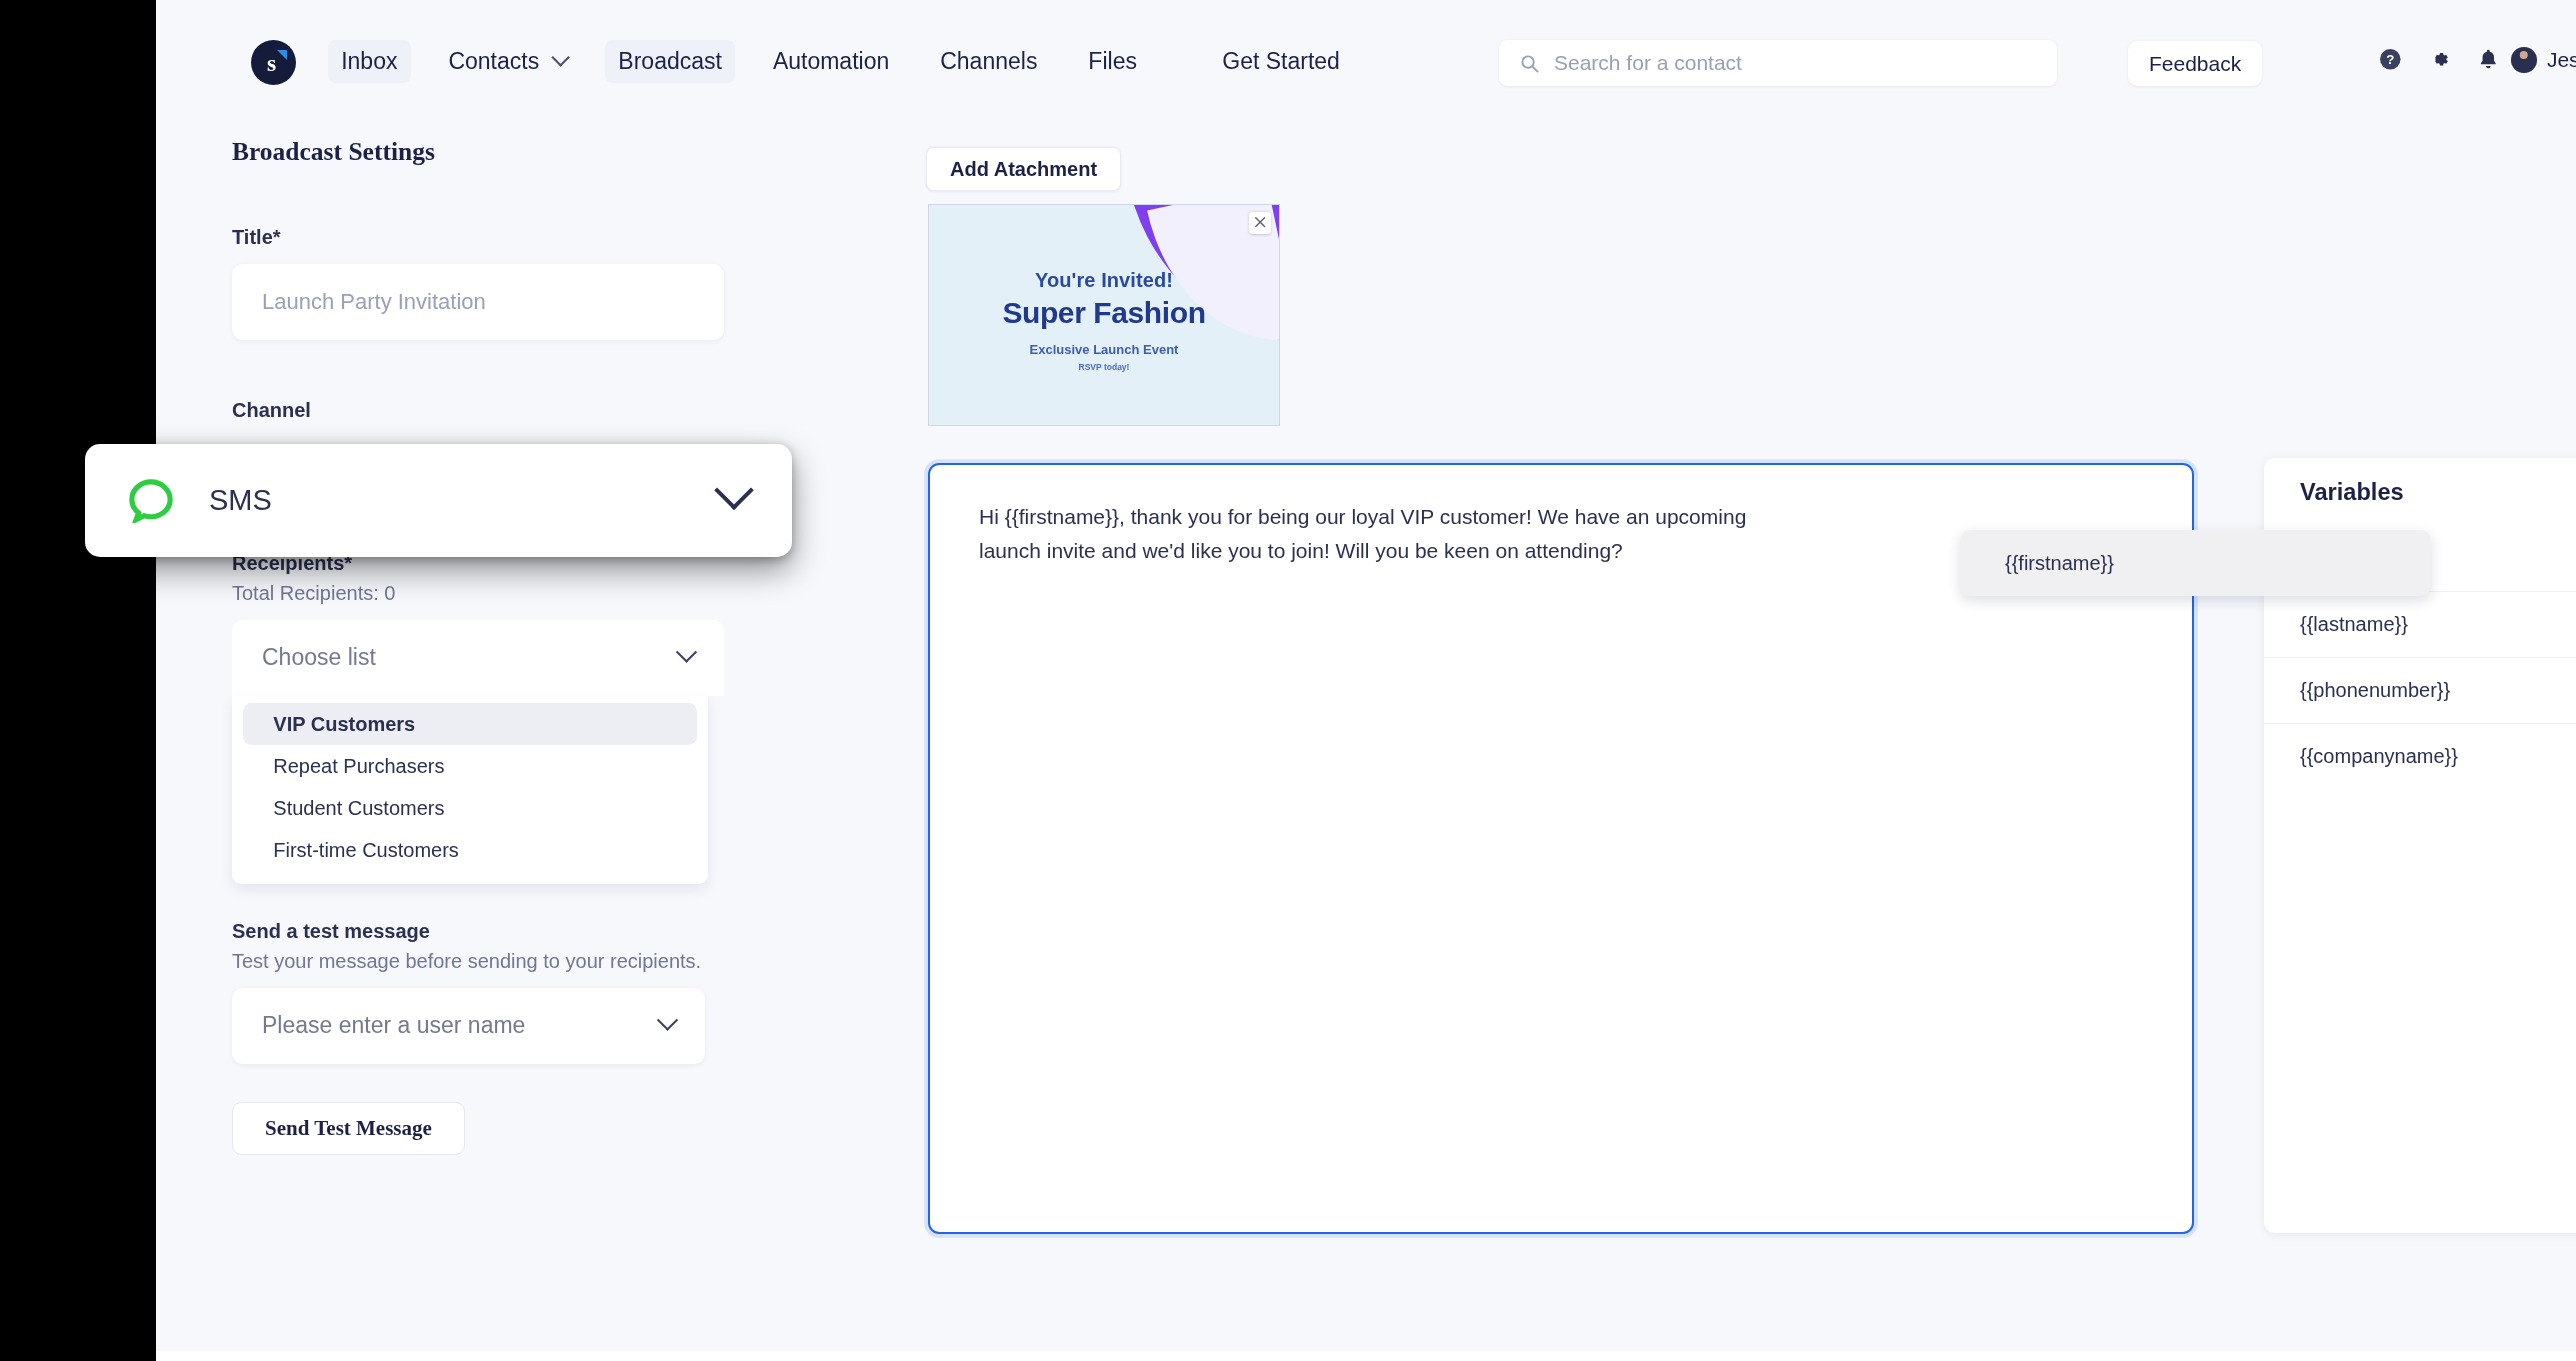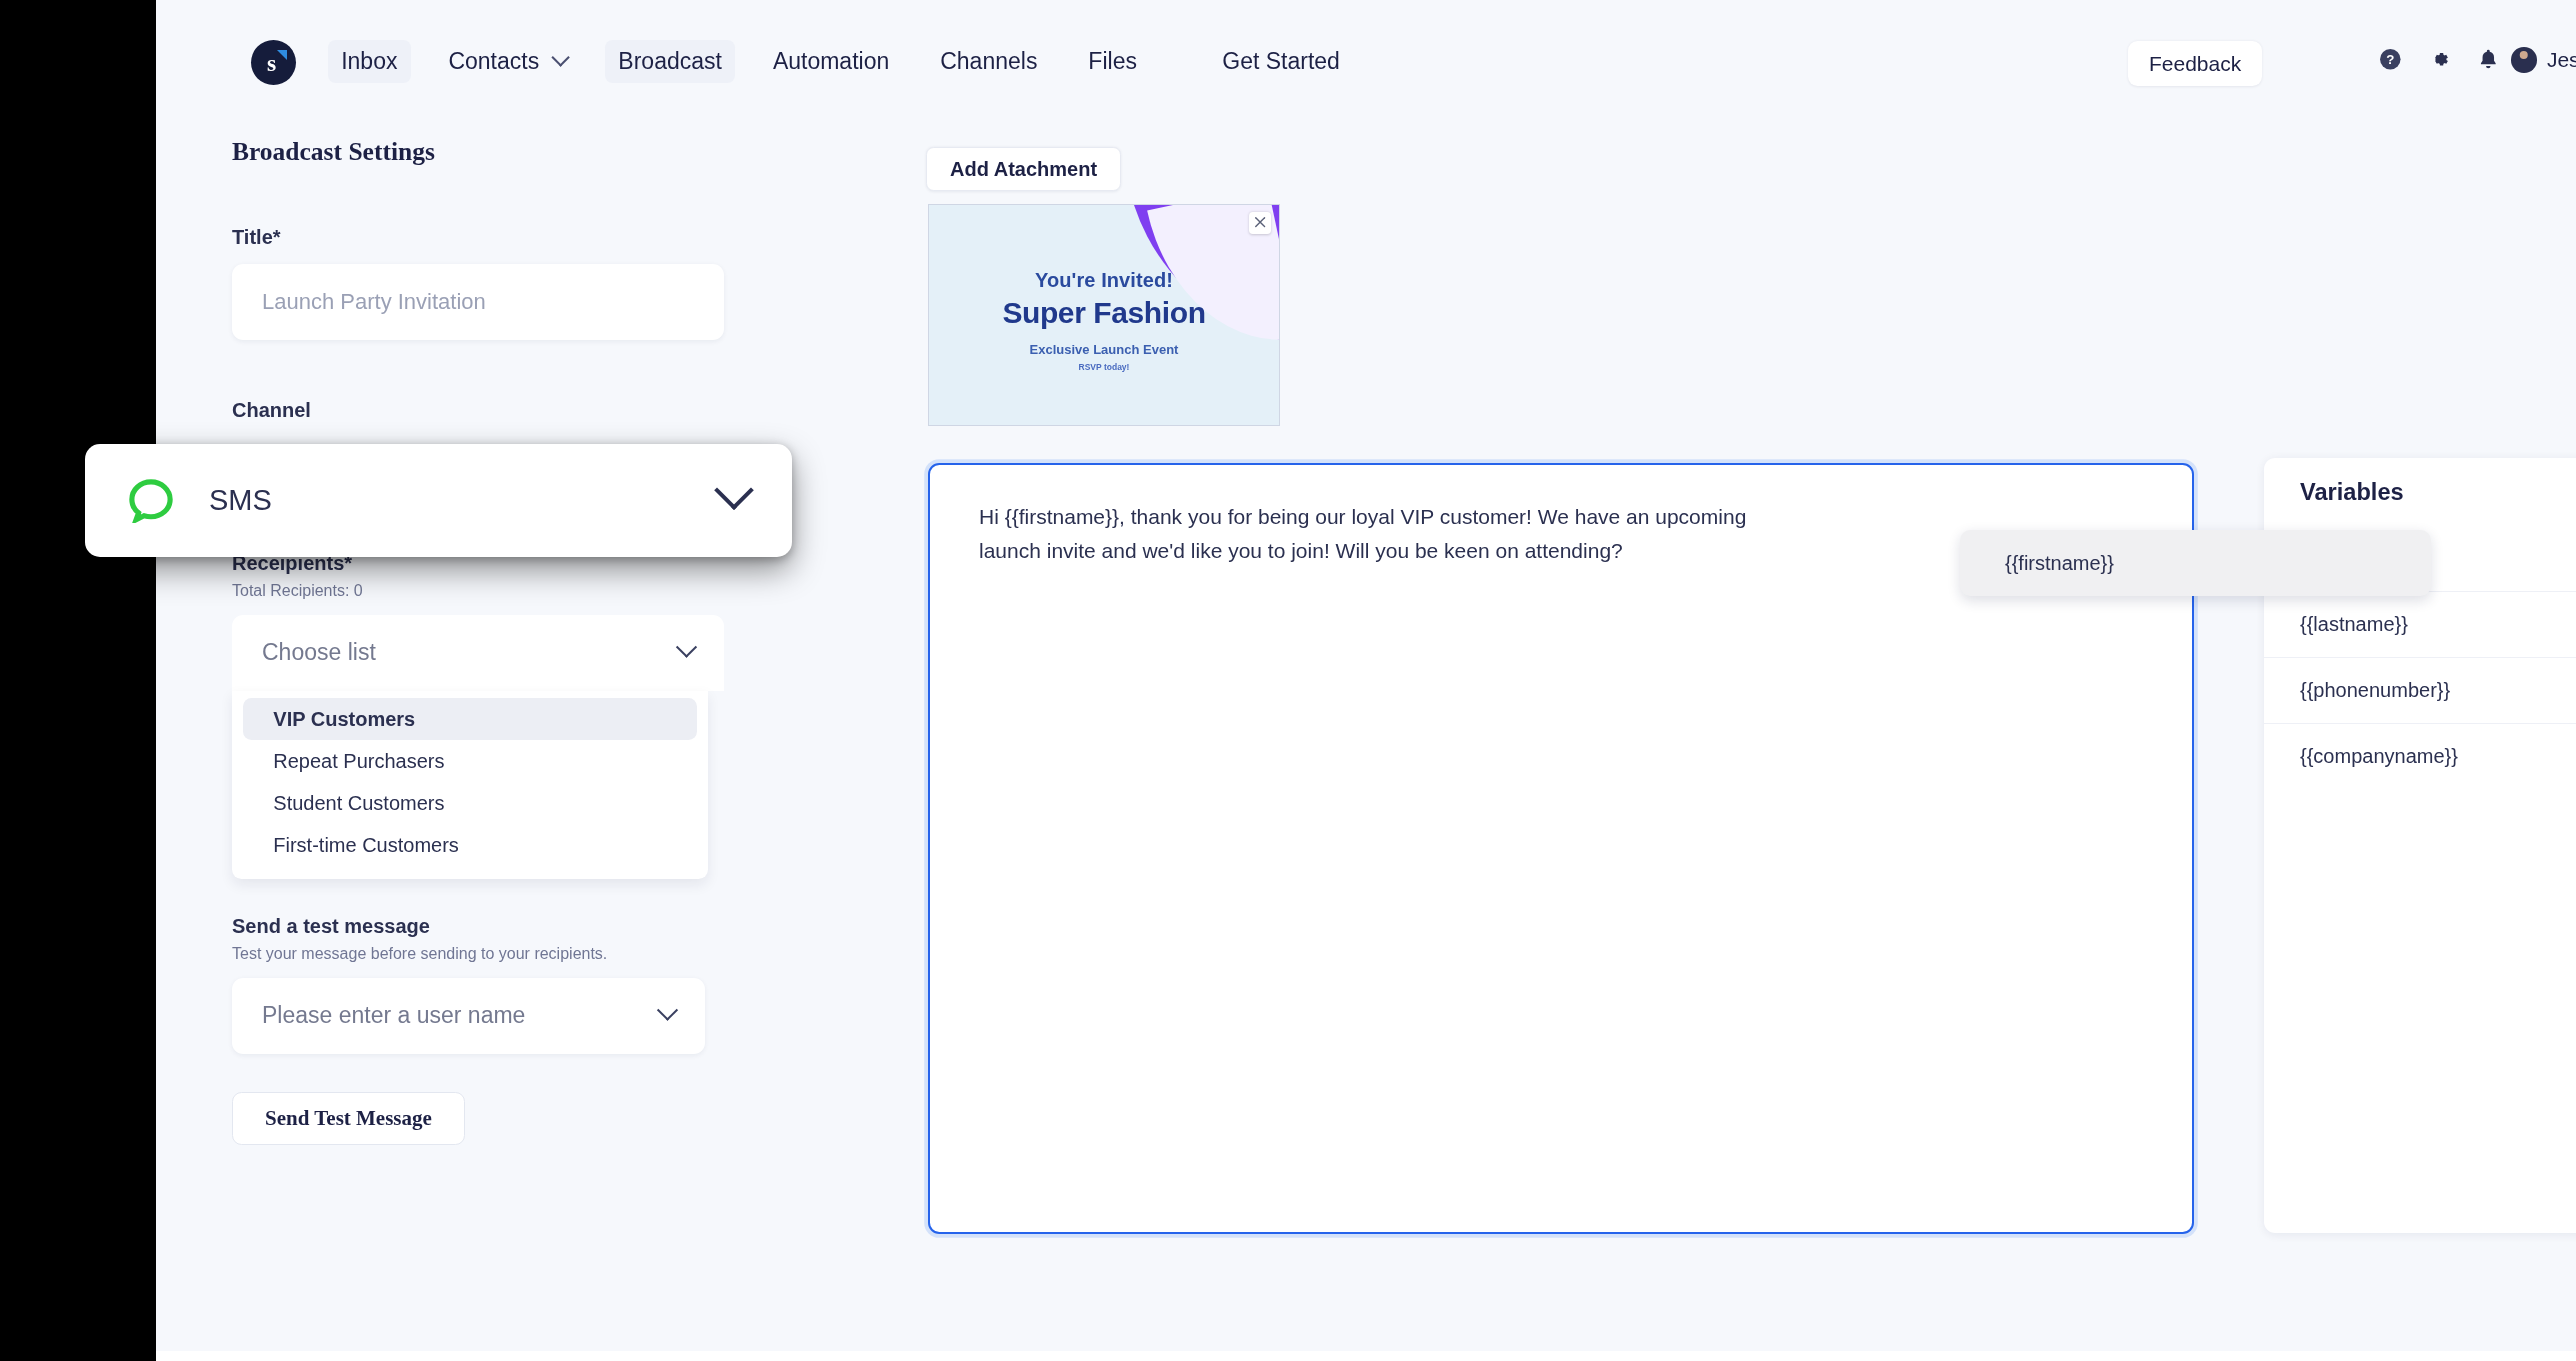--- a/index.html
+++ b/index.html
@@ -103,21 +103,21 @@
     width: 8.5px; height: 8.5px; border-radius: 50%; background:#cfa98f;
   }
   .user-name { font-size: 21px; color: #1d2145; white-space: nowrap; }
 
   
   .settings-col { position: absolute; left: 76px; top: 137px; width: 492px; }
   .panel-title { font-size: 25.5px; font-weight: 700; color: #1d2145; font-family: Liberation Serif, serif; }
   .field-label {
     font-size: 20px; font-weight: 700; color: #2b3050; margin-top: 59px;
   }
-  .sub-note { font-size: 16px; color: #707694; margin-top: 6.6px; }
+  .sub-note { font-size: 20px; color: #707694; margin-top: 6.6px; }
   .input-box {
     margin-top: 15px; height: 76px; background: #ffffff;
     border-radius: 11.3px; display: flex; align-items: center;
     padding: 0 30px; box-shadow: 0 1.9px 5.7px rgba(20,30,70,.06);
     cursor: text;
   }
   .input-box .ph { font-size: 22px; color: #9aa0b5; }
   .select-box {
     margin-top: 15px; height: 76px; background: #ffffff;
     border-radius: 11.3px; display: flex; align-items: center;
@@ -272,20 +272,27 @@
           <span>Channels</span>
         </div>
         <div class="nav-item gap-extra">
           <span>Files</span>
         </div>
         <div class="nav-item">
           <span>Get Started</span>
         </div>
       </div>
 
+      <div class="searchbox">
+        <svg class="search-ic" viewBox="0 0 20 20">
+          <circle cx="8.5" cy="8.5" r="6"></circle>
+          <line x1="13" y1="13" x2="18.5" y2="18.5" stroke-linecap="round"></line>
+        </svg>
+        <input class="search-input" type="text" placeholder="Search for a contact" style="">
+      </div>
 
       <button class="feedback-btn">Feedback</button>
 
       <div class="nav-icons">
         <svg class="nav-ic" viewBox="0 0 24 24">
           <circle cx="12" cy="12" r="10" fill="#3a4060"></circle>
           <text x="12" y="17" font-size="13" font-weight="bold" fill="#ffffff" text-anchor="middle" font-family="Liberation Sans, sans-serif">?</text>
         </svg>
         <svg class="nav-ic" viewBox="0 0 24 24">
           <path fill="#2b3050" d="M12 8.2a3.8 3.8 0 1 0 0 7.6 3.8 3.8 0 0 0 0-7.6zm0 5.9a2.1 2.1 0 1 1 0-4.2 2.1 2.1 0 0 1 0 4.2z"></path>

